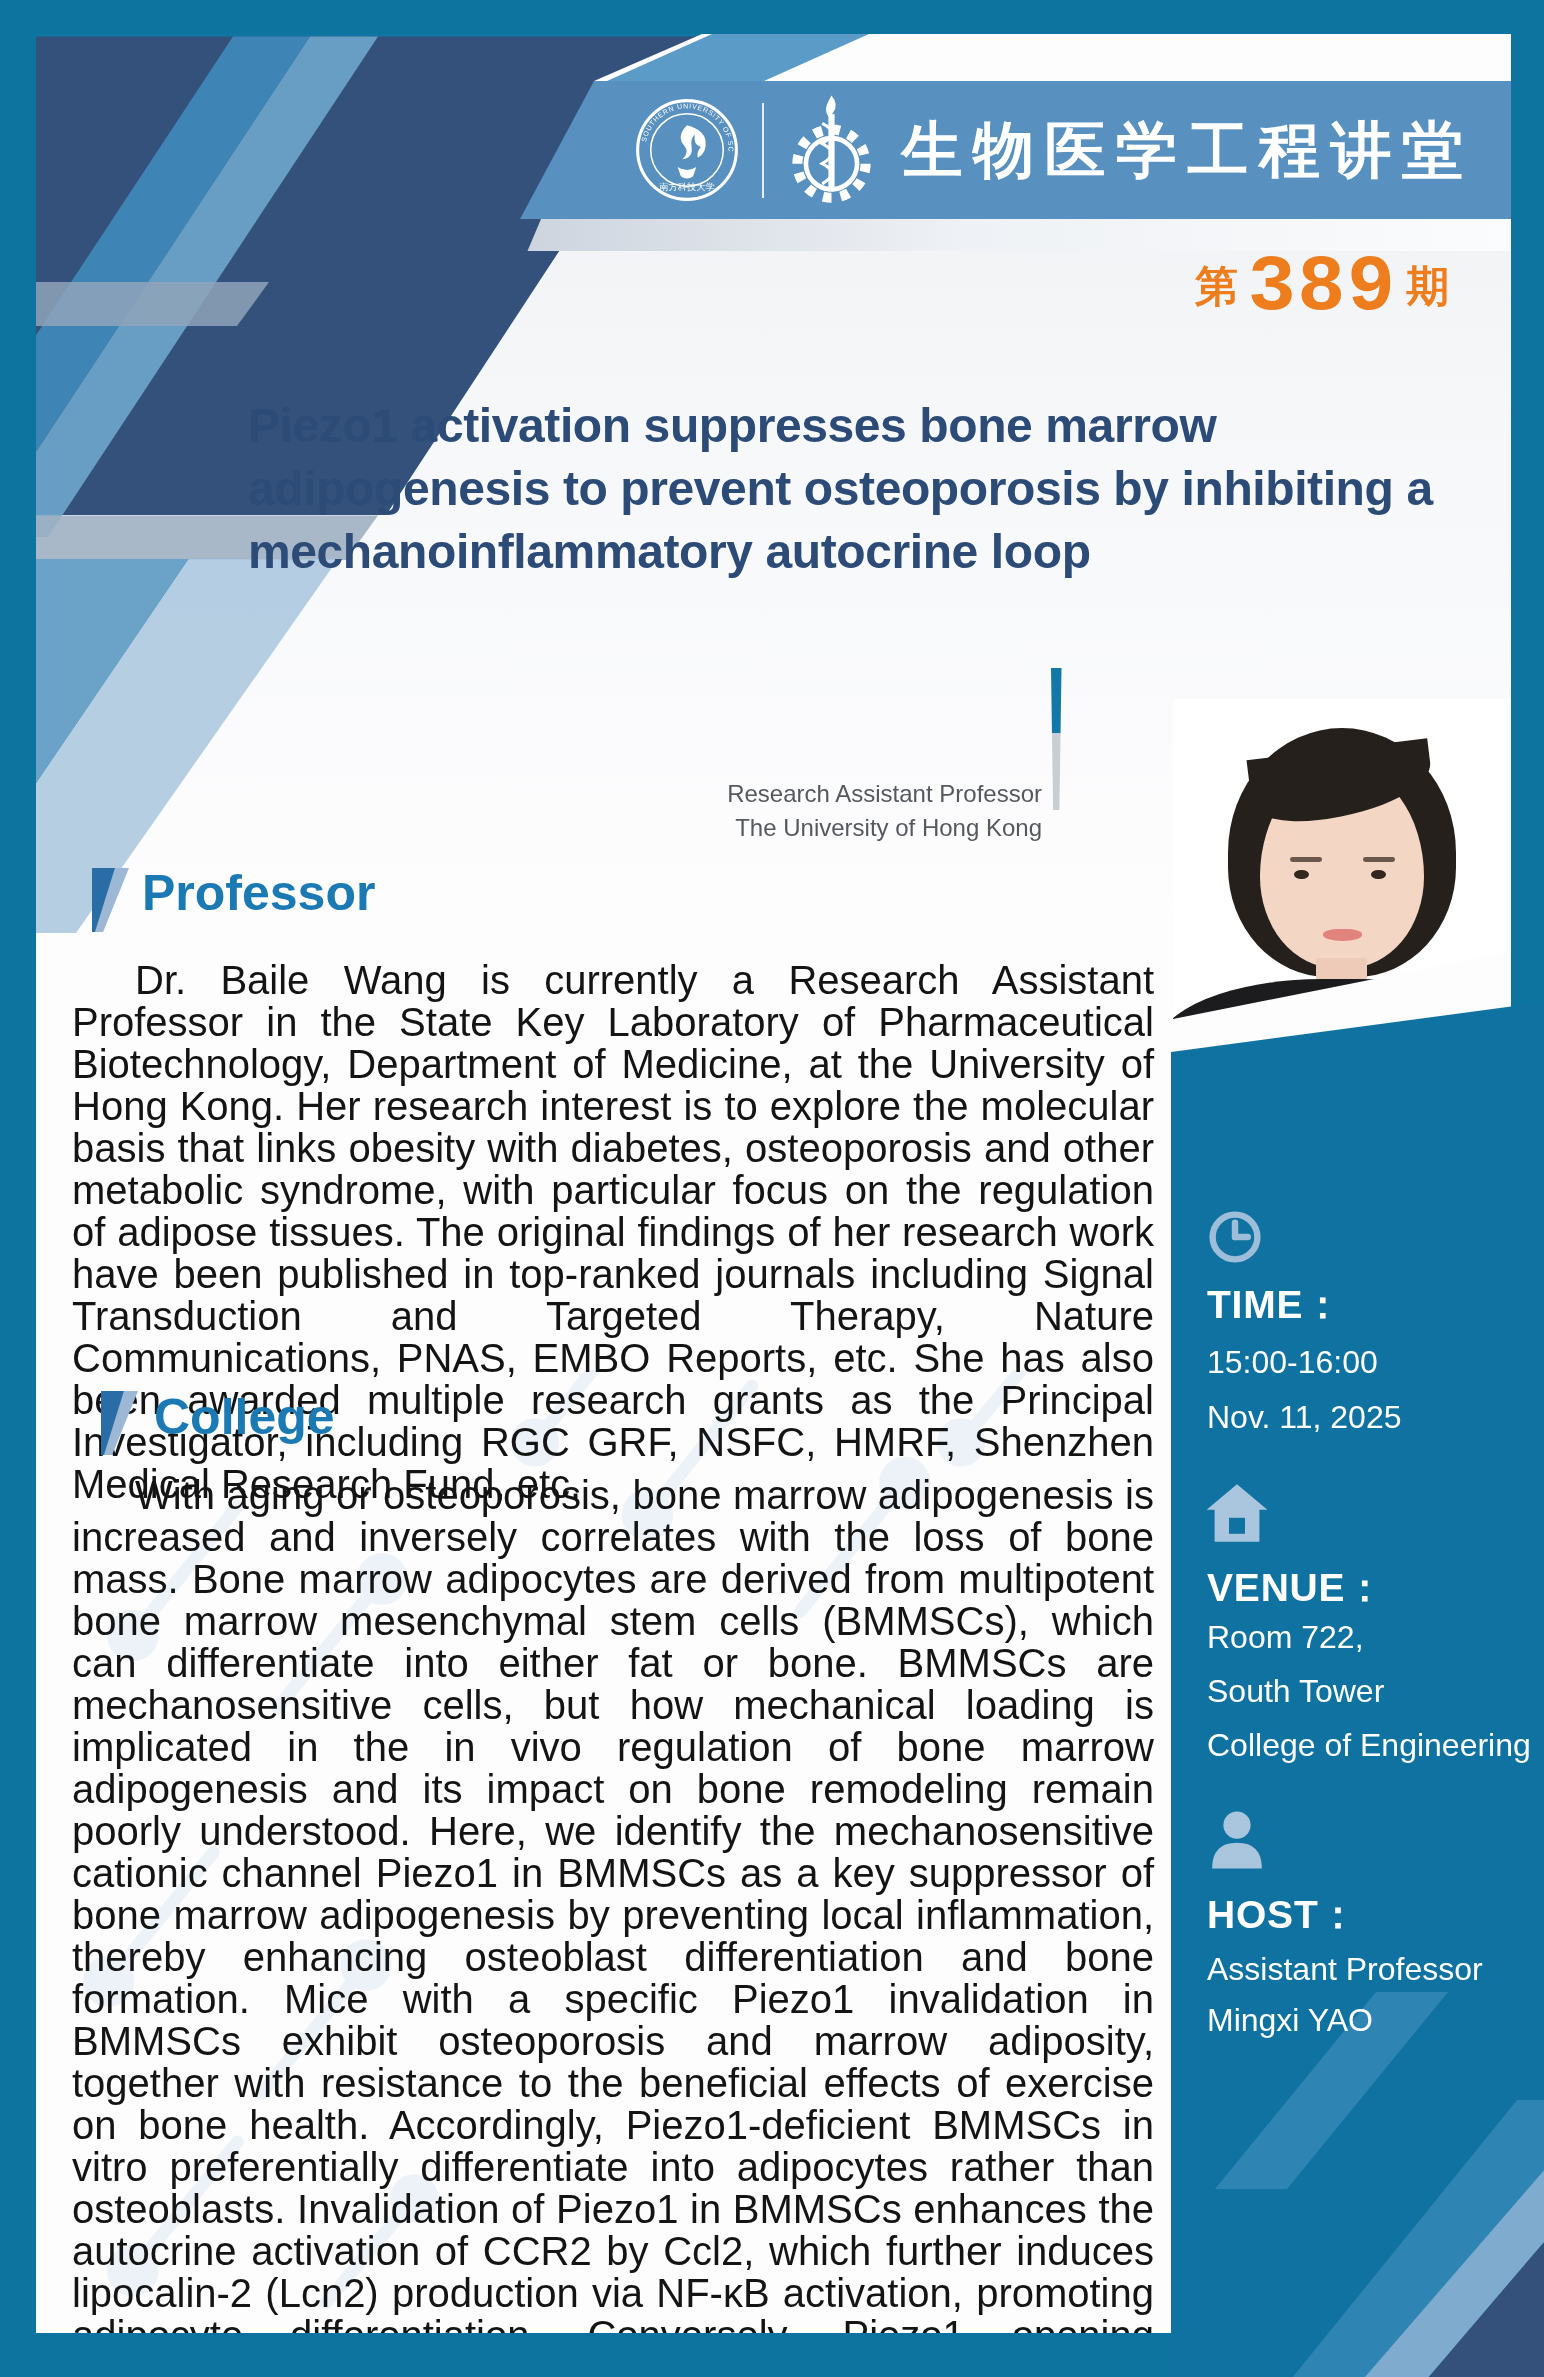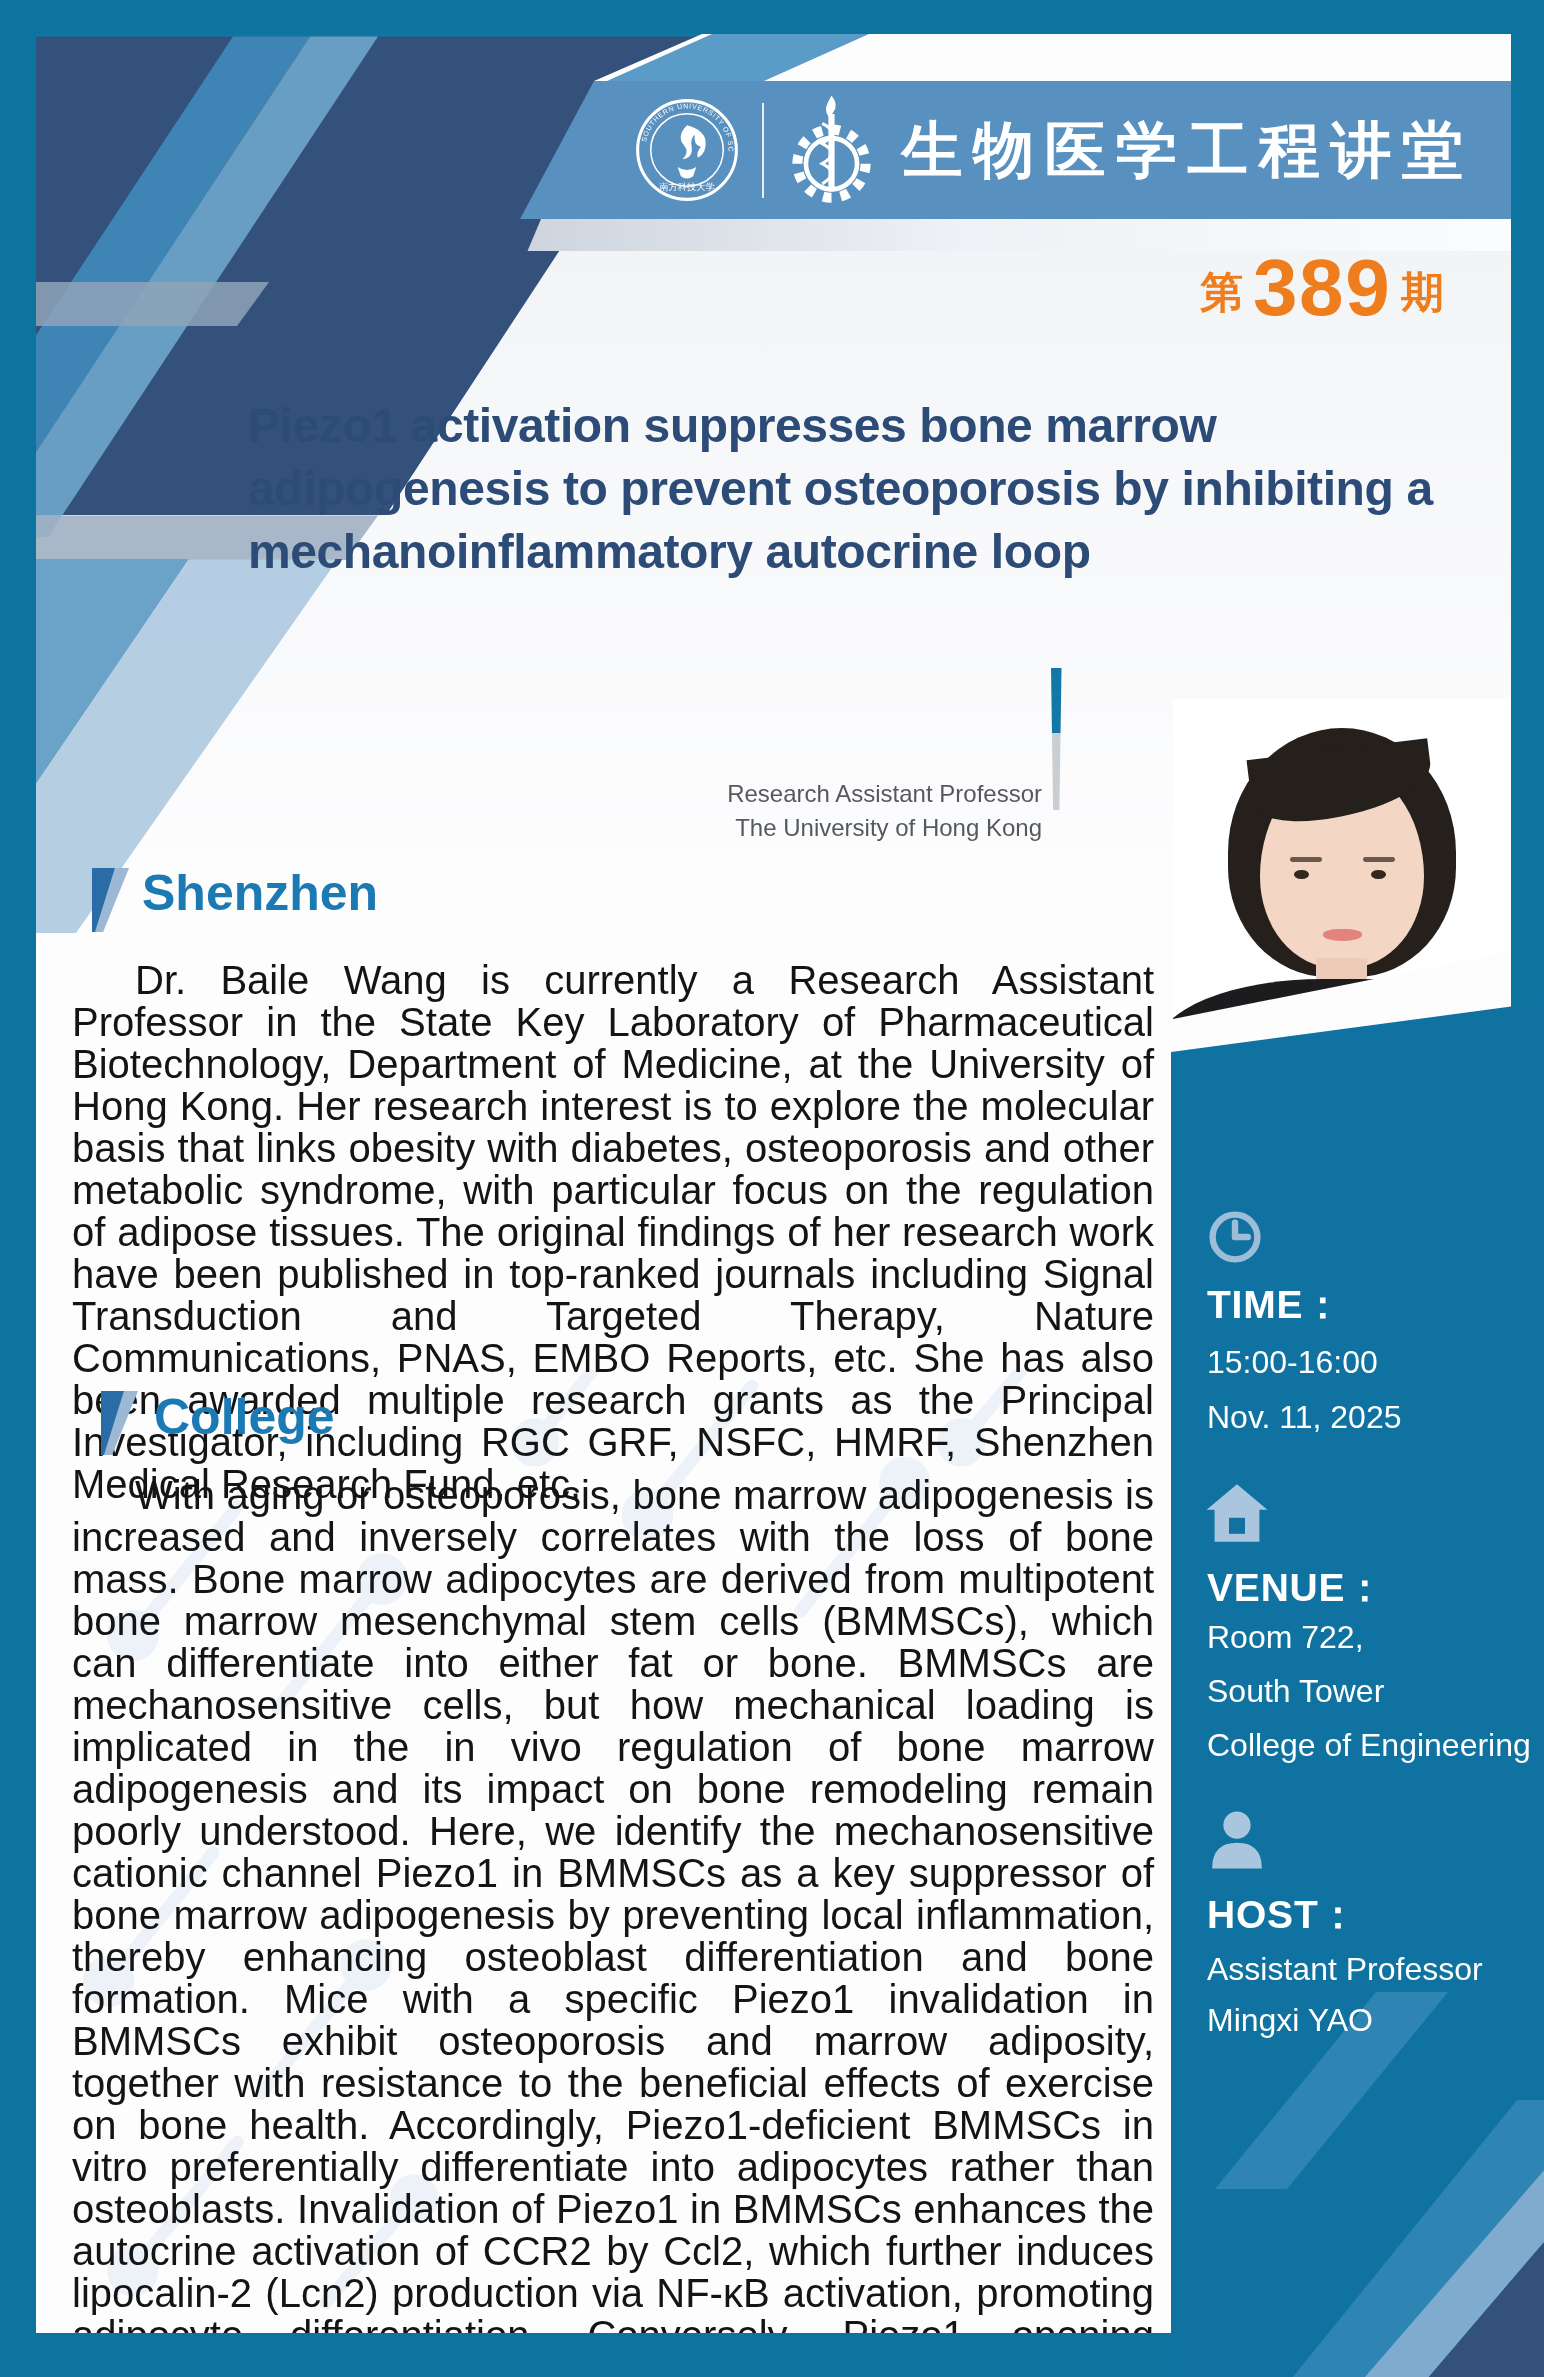--- a/index.html
+++ b/index.html
@@ -36,21 +36,21 @@
      display:flex;align-items:center;}
   .banner-inner{display:flex;align-items:center;margin-left:113px;color:#fff;}
   .logo-divider{width:1.6px;height:95px;background:rgba(255,255,255,.85);margin:0 21px;}
   .banner-text{margin-left:24px;}
   .banner-zh{font-size:61px;font-weight:700;letter-spacing:10.5px;color:#fff;line-height:68px;white-space:nowrap;}
   .banner-en{font-size:22.5px;font-weight:400;letter-spacing:1px;color:#fff;line-height:29px;white-space:nowrap;}
   .band2{left:469px;top:185px;width:1006px;height:32px;
      background:linear-gradient(90deg,#ccd3dd,#eef1f5 45%,#fbfcfd);
      clip-path:polygon(36px 0,1006px 0,1006px 32px,22.5px 32px);}
   
-  .issue{left:1159px;top:208px;width:249px;text-align:right;color:#ee7d1e;white-space:nowrap;}
+  .issue{left:1159px;top:208px;width:249px;text-align:right;color:#ee7d1e;white-space:nowrap;font-family:Liberation Mono, monospace;}
   .issue .zh{font-size:43px;font-weight:700;vertical-align:8px;}
   .issue .num{font-size:80px;font-weight:800;letter-spacing:1.6px;margin:0 9.7px;}
   
   .talk-title{left:212px;top:360px;width:1223px;font-size:48px;line-height:63px;
      font-weight:800;color:#2c4b76;letter-spacing:-0.4px;}
   .speaker-name{left:555px;top:636px;width:451px;text-align:right;font-size:53px;
      font-weight:700;color:#3c4147;}
   .speaker-bar{left:1015px;top:634px;width:10.5px;height:142px;
      background:linear-gradient(180deg,#1377a8 0 46%,#c9ced3 46% 100%);
      clip-path:polygon(0 0,100% 0,80% 100%,20% 100%);}
@@ -212,21 +212,21 @@
       <div class="eye" style="left:198px;"></div>
       <div class="mouth"></div>
       <div class="neck"></div>
       <div class="sweater"></div>
     </div>
 
     <div class="abs marker" style="left:56px;top:834px;">
       <div class="light"></div>
         <div class="dark"></div>
     </div>
-    <div class="abs sec-heading" style="left:106px;top:830px;">Shenzhen</div>
+    <div class="abs sec-heading" style="left:106px;top:830px;">Professor</div>
     <div class="abs body-text" style="left:36px;top:925px;">Dr. Baile Wang is currently a Research Assistant Professor in the State Key Laboratory of Pharmaceutical Biotechnology, Department of Medicine, at the University of Hong Kong. Her research interest is to explore the molecular basis that links obesity with diabetes, osteoporosis and other metabolic syndrome, with particular focus on the regulation of adipose tissues. The original findings of her research work have been published in top-ranked journals including Signal Transduction and Targeted Therapy, Nature Communications, PNAS, EMBO Reports, etc. She has also been awarded multiple research grants as the Principal Investigator, including RGC GRF, NSFC, HMRF, Shenzhen Medical Research Fund, etc.</div>
 
     <div class="abs marker" style="left:65px;top:1357px;">
       <div class="light"></div>
         <div class="dark"></div>
     </div>
     <div class="abs sec-heading" style="left:118px;top:1354px;">College</div>
     <div class="abs body-text" style="left:36px;top:1440px;">With aging or osteoporosis, bone marrow adipogenesis is increased and inversely correlates with the loss of bone mass. Bone marrow adipocytes are derived from multipotent bone marrow mesenchymal stem cells (BMMSCs), which can differentiate into either fat or bone. BMMSCs are mechanosensitive cells, but how mechanical loading is implicated in the in vivo regulation of bone marrow adipogenesis and its impact on bone remodeling remain poorly understood. Here, we identify the mechanosensitive cationic channel Piezo1 in BMMSCs as a key suppressor of bone marrow adipogenesis by preventing local inflammation, thereby enhancing osteoblast differentiation and bone formation. Mice with a specific Piezo1 invalidation in BMMSCs exhibit osteoporosis and marrow adiposity, together with resistance to the beneficial effects of exercise on bone health. Accordingly, Piezo1-deficient BMMSCs in vitro preferentially differentiate into adipocytes rather than osteoblasts. Invalidation of Piezo1 in BMMSCs enhances the autocrine activation of CCR2 by Ccl2, which further induces lipocalin-2 (Lcn2) production via NF-κB activation, promoting adipocyte differentiation. Conversely, Piezo1 opening induces Klf2 expression through CaMKII, preventing c-Jun activation, Ccl2 production and bone marrow adipogenesis. These findings demonstrate that Piezo1 activation in BMMSCs suppresses bone marrow adipogenesis to maintain bone strength by preventing the Ccl2-Lcn2 inflammatory autocrine loop, thus uncovering a previously unrecognized link between mechanotransduction, inflammation, and cell fate determination.</div>
 
   </div>

